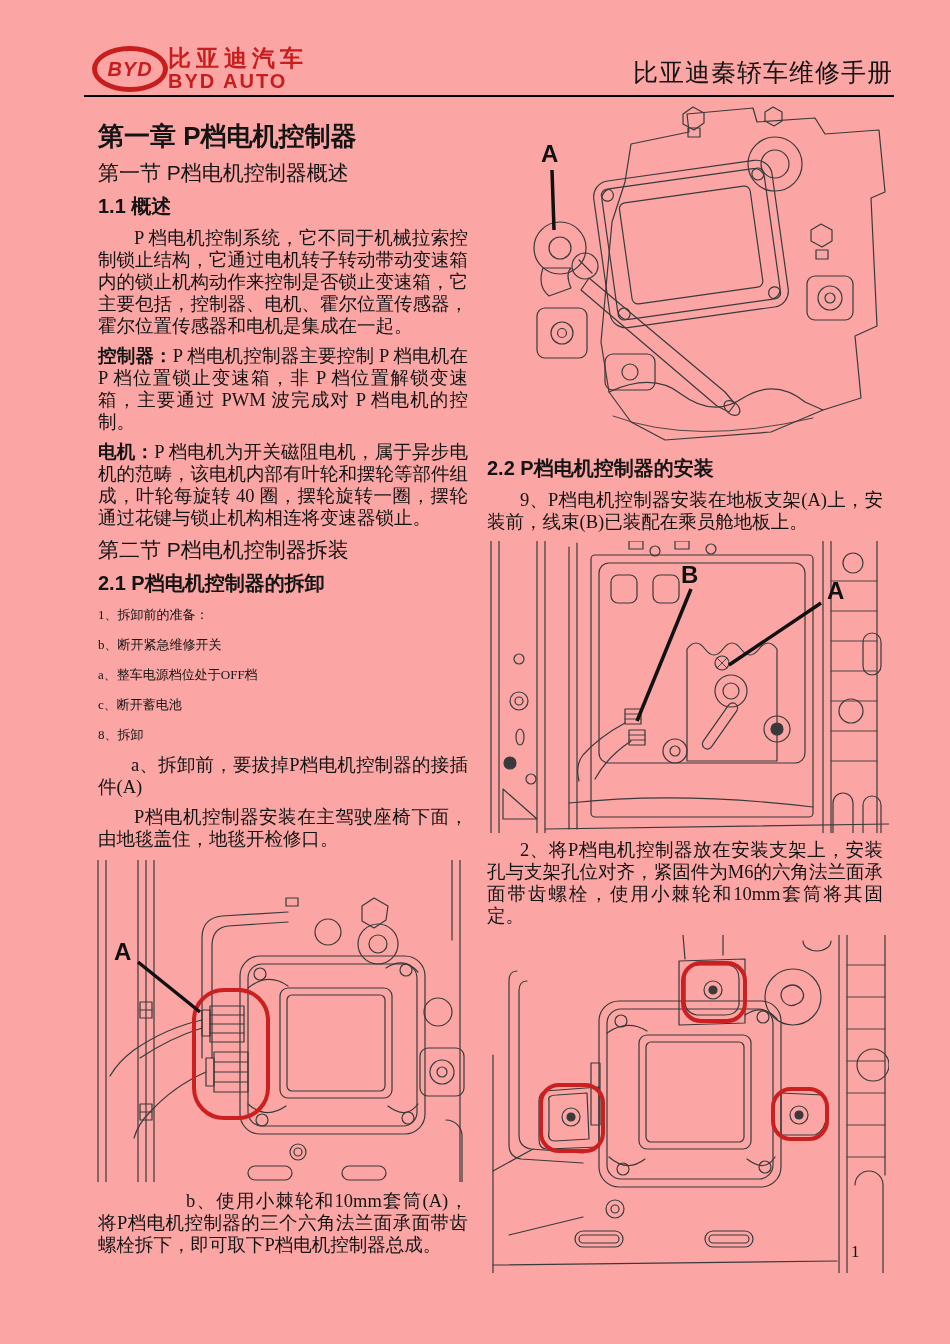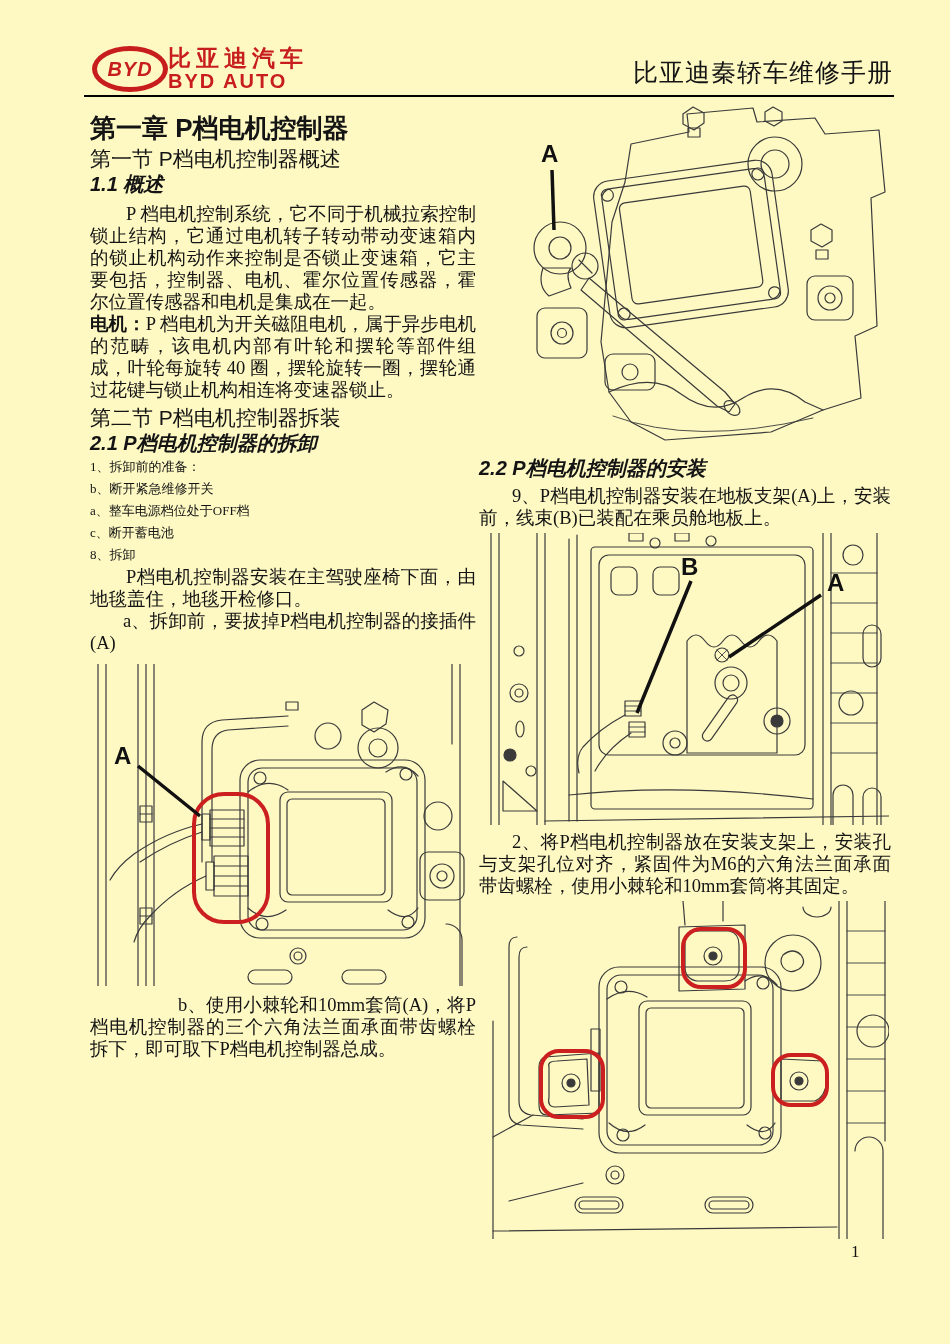--- a/index.html
+++ b/index.html
@@ -1,19 +1,19 @@
 <!DOCTYPE html>
 <html><head>
 <meta charset="utf-8">
 <style>
   * { box-sizing: border-box; }
   html,body { margin:0; padding:0; background:#e8e8e8; }
   .page {
     position:relative; width:950px; height:1344px; margin:0 auto;
-    background:#fef9c3; color:#141414; overflow:hidden;
+    background:#fca5a5; color:#141414; overflow:hidden;
     font-family:"Liberation Serif", serif;
   }
   
   .logo { position:absolute; left:92px; top:46px; display:flex; align-items:center; }
   .logo-oval {
     width:76px; height:46px; border:5px solid #c81d1d; border-radius:50%;
     display:flex; align-items:center; justify-content:center;
     color:#c81d1d; font-family:"Liberation Sans", sans-serif;
     font-weight:bold; font-style:italic; font-size:20px; letter-spacing:1px;
   }
@@ -23,24 +23,24 @@
   .manual-title {
     position:absolute; right:57px; top:56px;
     font-size:25px; letter-spacing:1px;
   }
   .header-rule { position:absolute; left:84px; top:95px; width:810px; border-top:2px solid #000; }
 
   
   .col-left  { position:absolute; left:90px;  top:112px; width:386px; }
   .col-right { position:absolute; left:479px; top:100px; width:412px; }
 
-  h1,h2,h3,p,div.li { margin:0; padding:0; }
+  h1,h2,h3,p,div.li { margin:8px; padding:0; }
   .h-chapter { font-family:"Liberation Sans", sans-serif; font-weight:bold; font-size:26px; line-height:32px; margin-bottom:2px; }
   .h-section { font-family:"Liberation Sans", sans-serif; font-weight:normal; font-size:21px; line-height:26px; }
-  .h-sub     { font-family:"Liberation Sans", sans-serif; font-weight:bold; font-size:20px; line-height:25px;font-style:italic; }
+  .h-sub     { font-family:"Liberation Sans", sans-serif; font-weight:bold; font-size:20px; line-height:25px; }
   .body-p { font-size:18.5px; line-height:22px; text-align:justify; }
   .ind2 { text-indent:36px; }
   .ind-step { text-indent:33px; }
   .ind-deep { text-indent:88px; }
   .runin { font-family:"Liberation Sans", sans-serif; font-weight:bold; }
   .li { font-size:13px; line-height:22px; }
   .li-sub { padding-left:34px; }
   .mt4 { margin-top:4px; } .mt6 { margin-top:6px; } .mt8 { margin-top:8px; } .mt10 { margin-top:10px; }
 
   
@@ -71,32 +71,33 @@
   </div>
   <div class="manual-title">比亚迪秦轿车维修手册</div>
   <div class="header-rule"></div>
 
   <div class="col-left">
     <h1 class="h-chapter">第一章 P档电机控制器</h1>
     <h2 class="h-section">第一节 P档电机控制器概述</h2>
     <h3 class="h-sub">1.1 概述</h3>
 
     <p class="body-p ind2 mt6">P 档电机控制系统，它不同于机械拉索控制锁止结构，它通过电机转子转动带动变速箱内的锁止机构动作来控制是否锁止变速箱，它主要包括，控制器、电机、霍尔位置传感器，霍尔位置传感器和电机是集成在一起。</p>
+    <p class="body-p"><span class="runin">控制器：</span><span>P 档电机控制器主要控制 P 档电机在 P 档位置锁止变速箱，非 P 档位置解锁变速箱，主要通过 PWM 波完成对 P 档电机的控制。</span></p>
     <p class="body-p"><span class="runin">电机：</span><span>P 档电机为开关磁阻电机，属于异步电机的范畴，该电机内部有叶轮和摆轮等部件组成，叶轮每旋转 40 圈，摆轮旋转一圈，摆轮通过花键与锁止机构相连将变速器锁止。</span></p>
 
     <h2 class="h-section mt4">第二节 P档电机控制器拆装</h2>
     <h3 class="h-sub">2.1 P档电机控制器的拆卸</h3>
 
     <div class="li mt8">1、拆卸前的准备：</div>
     <div class="li li-sub">b、断开紧急维修开关</div>
     <div class="li li-sub">a、整车电源档位处于OFF档</div>
     <div class="li li-sub">c、断开蓄电池</div>
     <div class="li">8、拆卸</div>
+    <p class="body-p ind-step">a、拆卸前，要拔掉P档电机控制器的接插件(A)</p>
     <p class="body-p ind2">P档电机控制器安装在主驾驶座椅下面，由地毯盖住，地毯开检修口。</p>
-    <p class="body-p ind-step">a、拆卸前，要拔掉P档电机控制器的接插件(A)</p>
 
     <svg class="fig fig3 mt10" width="378" height="322" viewBox="0 0 378 322">
       <g class="art">
         <line x1="8" y1="0" x2="8" y2="322"></line>
           <line x1="16" y1="0" x2="16" y2="322"></line>
         <line x1="48" y1="0" x2="48" y2="322"></line>
           <line x1="56" y1="0" x2="56" y2="322"></line>
           <line x1="64" y1="0" x2="64" y2="322"></line>
         <rect x="50" y="142" width="12" height="16"></rect>
           <path d="M50,150 h12"></path>

